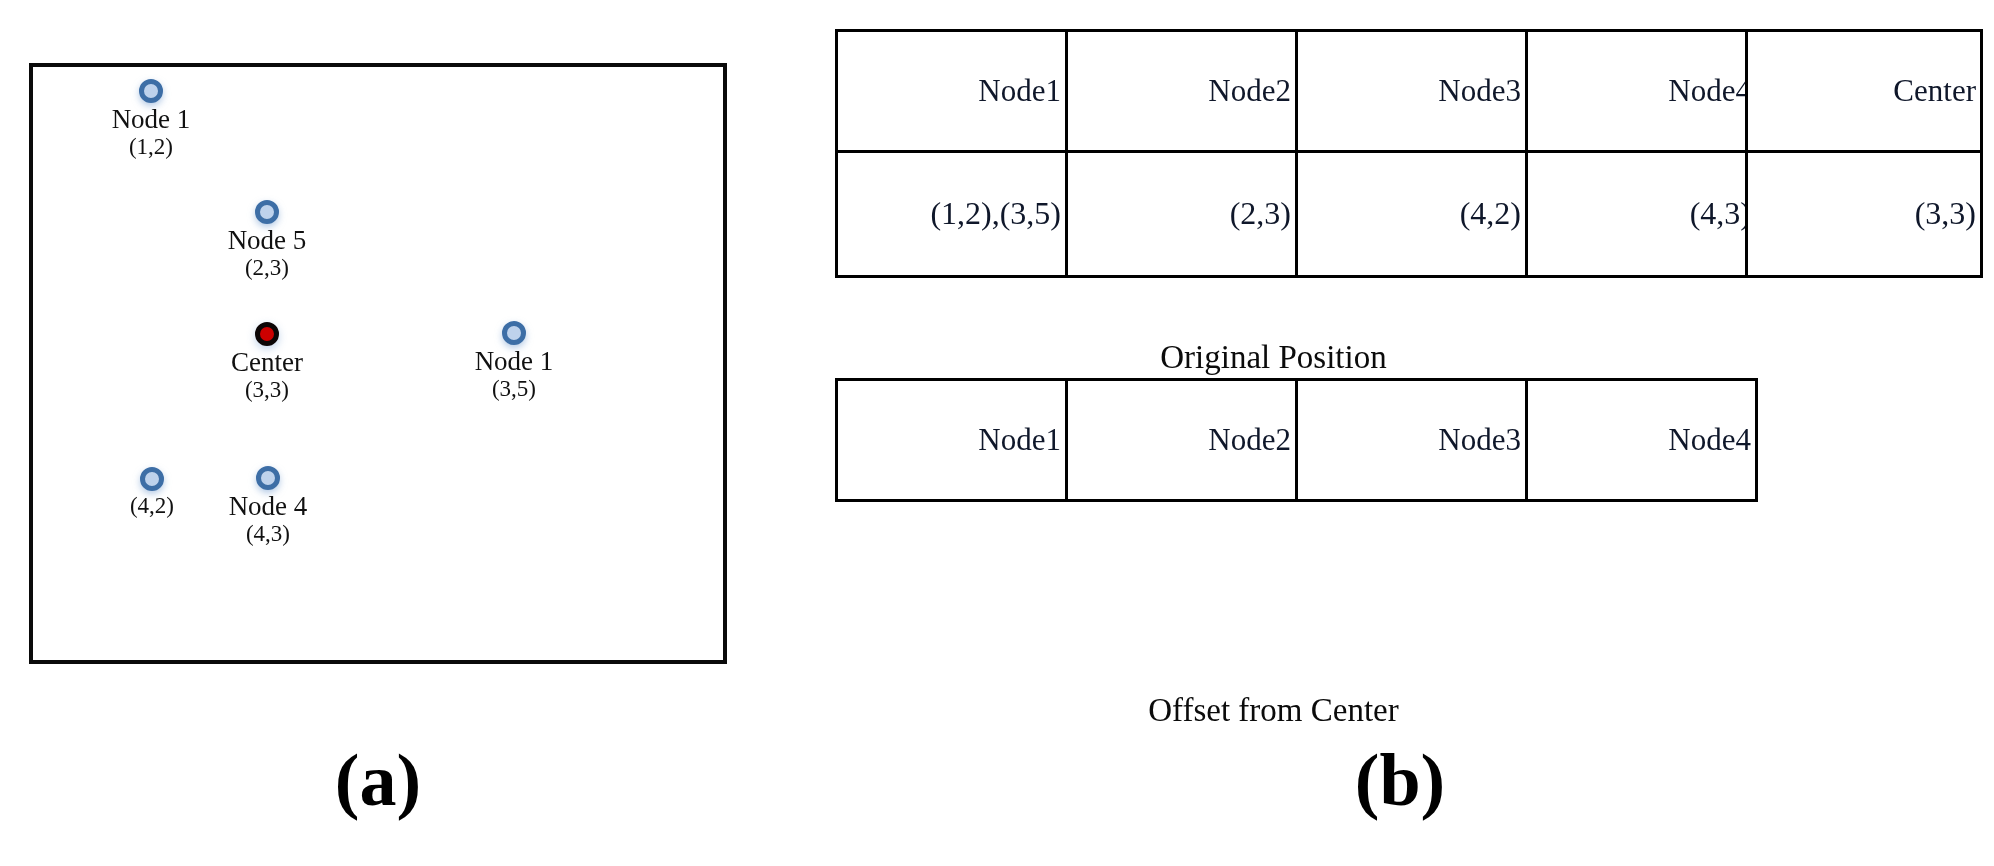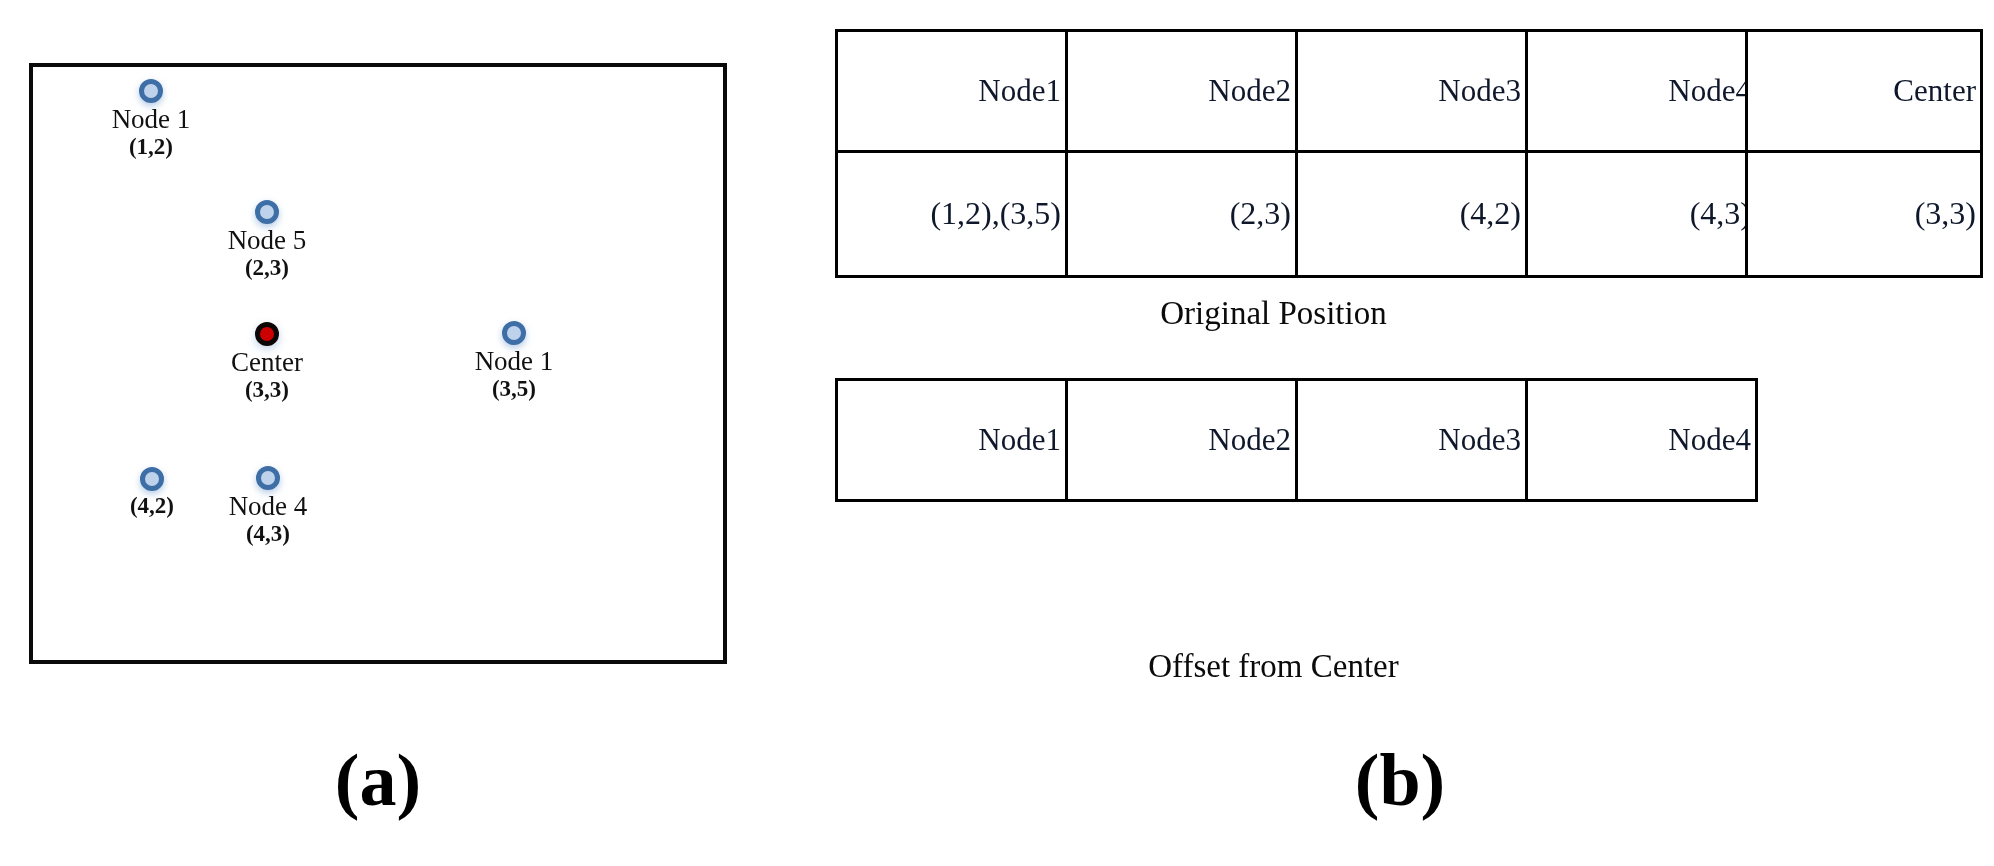--- a/index.html
+++ b/index.html
@@ -48,21 +48,21 @@
     line-height:1.08;
     color:#111111;
   }
   .node .nname{
     font-size:27px;
     font-family:"Liberation Serif","DejaVu Serif",serif;
     white-space:nowrap;
   }
   .node .ncoord{
     font-size:23px;
-    font-weight:bold;
+    font-weight:normal;
     font-family:"Liberation Serif","DejaVu Serif",serif;
     white-space:nowrap;
     margin-top:1px;
   }
 
   
   .gtable{
     position:absolute;
     border-collapse:collapse;
     table-layout:fixed;
@@ -87,20 +87,21 @@
   #table-offset .hdr, #table-offset .val{ width:219px; }
   #table-center .hdr, #table-center .val{ width:224px; }
 
   .caption{
     position:absolute;
     text-align:center;
     font-size:33px;
     color:#0b0b0b;
     font-family:"Liberation Serif","DejaVu Serif",serif;
     white-space:nowrap;
+    margin-top:44px;
   }
   #caption-original{ left:835px; top:295px; width:877px; }
   #caption-offset{   left:835px; top:648px; width:877px; }
 
   .fig-label{
     position:absolute;
     font-size:74px;
     font-weight:bold;
     color:#000000;
     font-family:"Liberation Serif","DejaVu Serif",serif;

